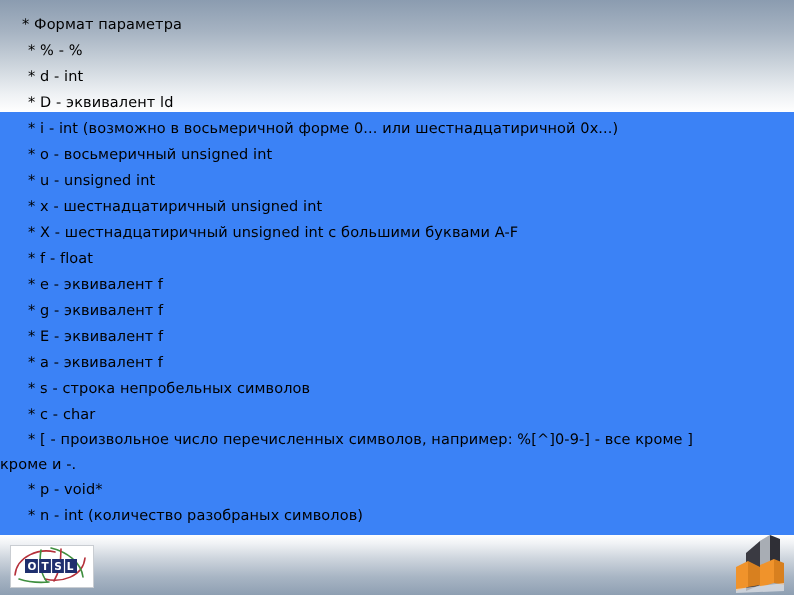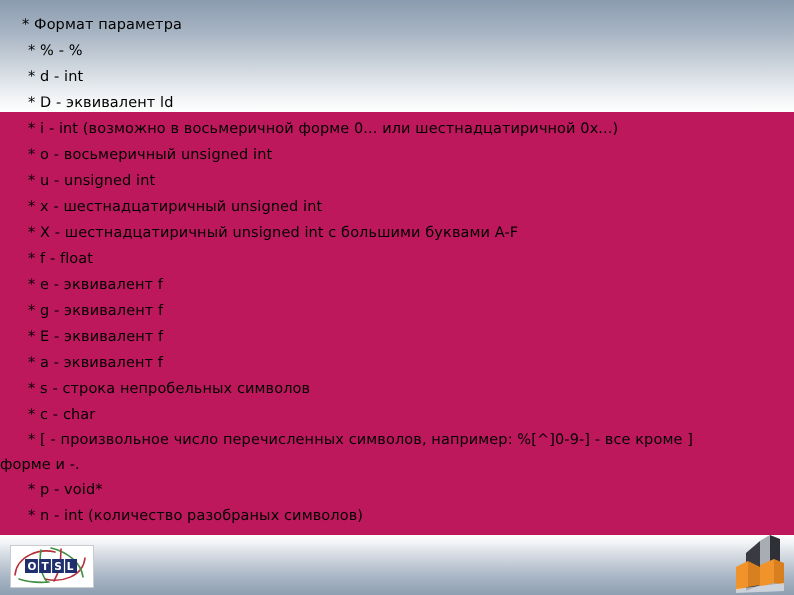--- a/index.html
+++ b/index.html
@@ -10,21 +10,21 @@
     width: 794px;
     height: 595px;
     background: #ffffff;
     font-family: "DejaVu Sans", sans-serif;
     overflow: hidden;
   }
   .slide {
     position: relative;
     width: 794px;
     height: 595px;
-    background: #be185d;
+    background: #3b82f6;
     overflow: hidden;
   }
   
   .band-top {
     position: absolute;
     left: 0; top: 0;
     width: 794px;
     height: 112px;
     background: linear-gradient(to bottom, #8b9cb0 0%, #a6b3c2 28%, #ccd4dc 58%, #eef1f4 84%, #ffffff 100%);
   }
@@ -99,21 +99,21 @@
     <div class="line indent-item" style="top:198px">* x - шестнадцатиричный unsigned int</div>
     <div class="line indent-item" style="top:224px">* X - шестнадцатиричный unsigned int с большими буквами A-F</div>
     <div class="line indent-item" style="top:250px">* f - float</div>
     <div class="line indent-item" style="top:276px">* e - эквивалент f</div>
     <div class="line indent-item" style="top:302px">* g - эквивалент f</div>
     <div class="line indent-item" style="top:328px">* E - эквивалент f</div>
     <div class="line indent-item" style="top:354px">* a - эквивалент f</div>
     <div class="line indent-item" style="top:380px">* s - строка непробельных символов</div>
     <div class="line indent-item" style="top:406px">* c - char</div>
     <div class="line indent-item" style="top:431px">* [ - произвольное число перечисленных символов, например: %[^]0-9-] - все кроме ]</div>
-    <div class="line indent-wrap" style="top:456px">форме и -.</div>
+    <div class="line indent-wrap" style="top:456px">кроме и -.</div>
     <div class="line indent-item" style="top:481px">* p - void*</div>
     <div class="line indent-item" style="top:507px">* n - int (количество разобраных символов)</div>
 
   </div>
 
   <div class="logo">
     <svg width="80" height="39" viewBox="0 0 80 39" xmlns="http://www.w3.org/2000/svg">
       <rect x="0" y="0" width="80" height="39" fill="#ffffff"></rect>
       <g fill="none" stroke-width="1.6">
         <path d="M4 29 C 6 10, 28 2, 44 6" stroke="#b5303a" stroke-linecap="round"></path>

